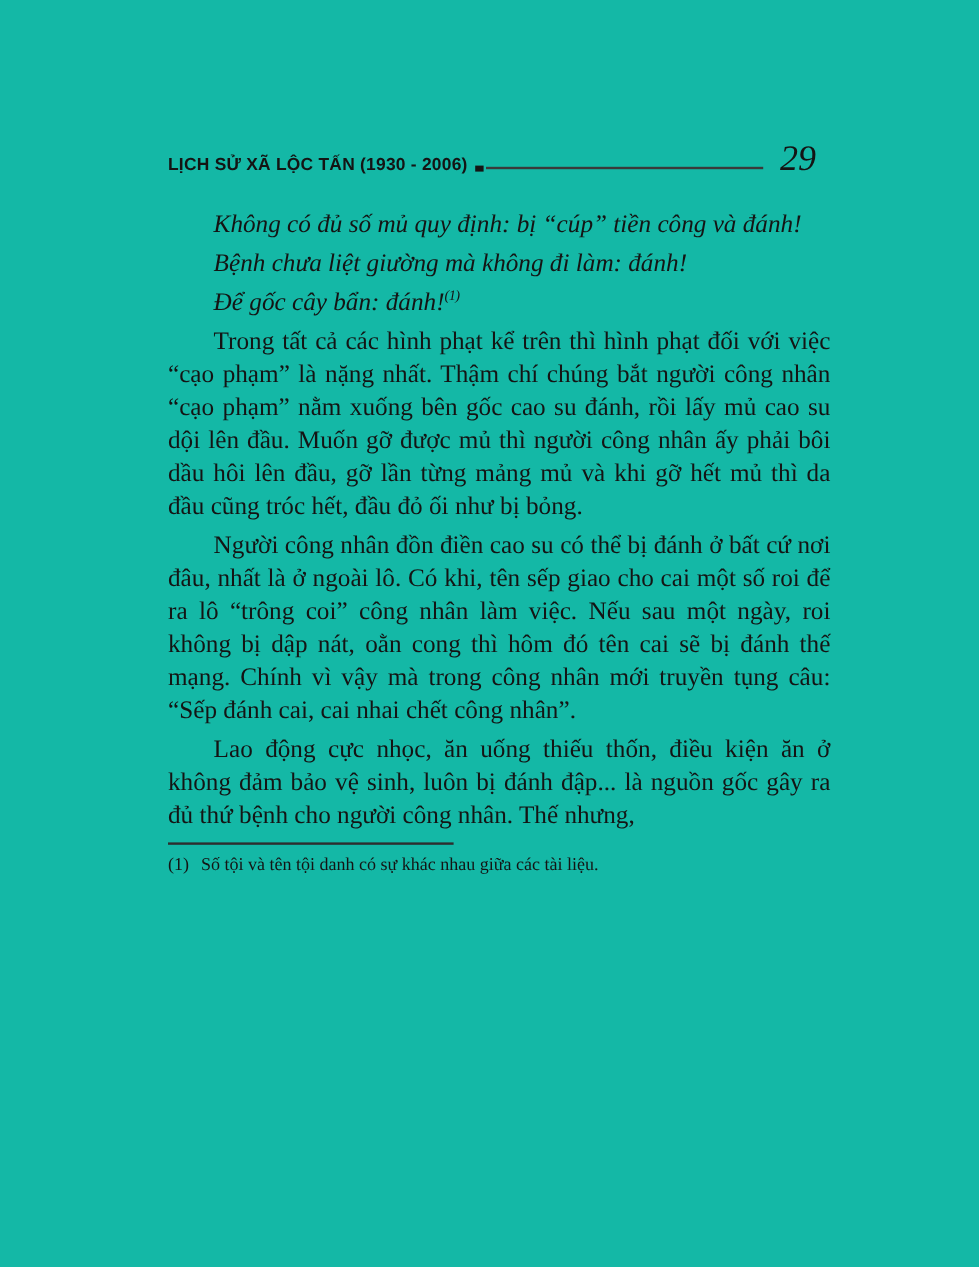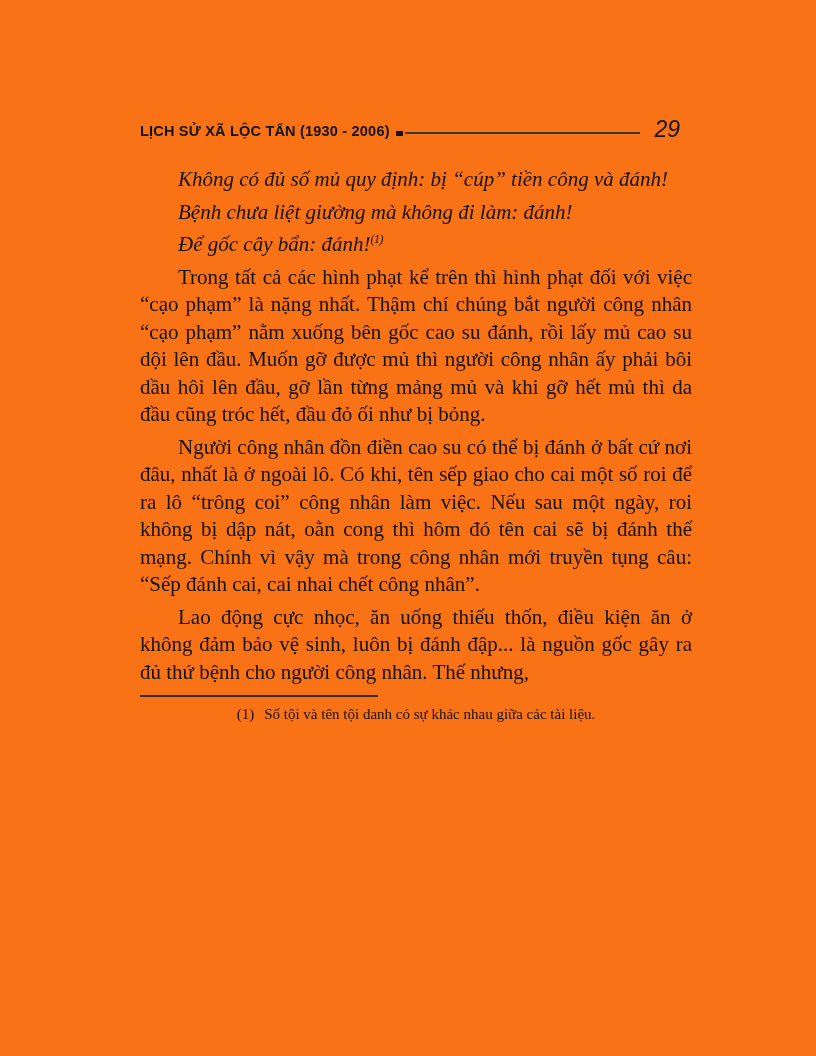--- a/index.html
+++ b/index.html
@@ -4,21 +4,21 @@
 <style>
   html, body {
     margin: 0;
     padding: 0;
     background: #e8e8e8;
   }
   .page {
     position: relative;
     width: 816px;
     height: 1056px;
-    background: #f97316;
+    background: #14b8a6;
     box-sizing: border-box;
     padding: 118px 124px 0 140px;
     font-family: "Liberation Serif", "DejaVu Serif", serif;
     color: #141414;
     overflow: hidden;
   }
   
   .header {
     display: flex;
     align-items: flex-end;
@@ -40,23 +40,23 @@
     margin: 0 2px 5px 6px;
     flex: none;
   }
   .header-rule {
     flex: 1;
     height: 2.5px;
     background: #3a3a3a;
     margin: 0 14px 7px 0;
   }
   .page-number {
-    font-family: Liberation Sans, sans-serif;
+    font-family: Liberation Serif, serif;
     font-style: italic;
-    font-size: 23px;
+    font-size: 30px;
     line-height: 1;
   }
   
   .body-text {
     margin-top: 25px;
     width: 552px;
     font-size: 21px;
     line-height: 27.5px;
     text-align: justify;
   }
@@ -70,21 +70,20 @@
   .footnote-ref {
     font-size: 12px;
     line-height: 0;
     vertical-align: super;
     letter-spacing: -0.5px;
   }
   
   .footnote {
     margin-top: 9px;
     width: 552px;
-    text-align: center;
   }
   .footnote-rule {
     width: 238px;
     height: 2px;
     background: #2e2e2e;
     margin-bottom: 7px;
   }
   .footnote-line {
     font-size: 15px;
     line-height: 1.35;

